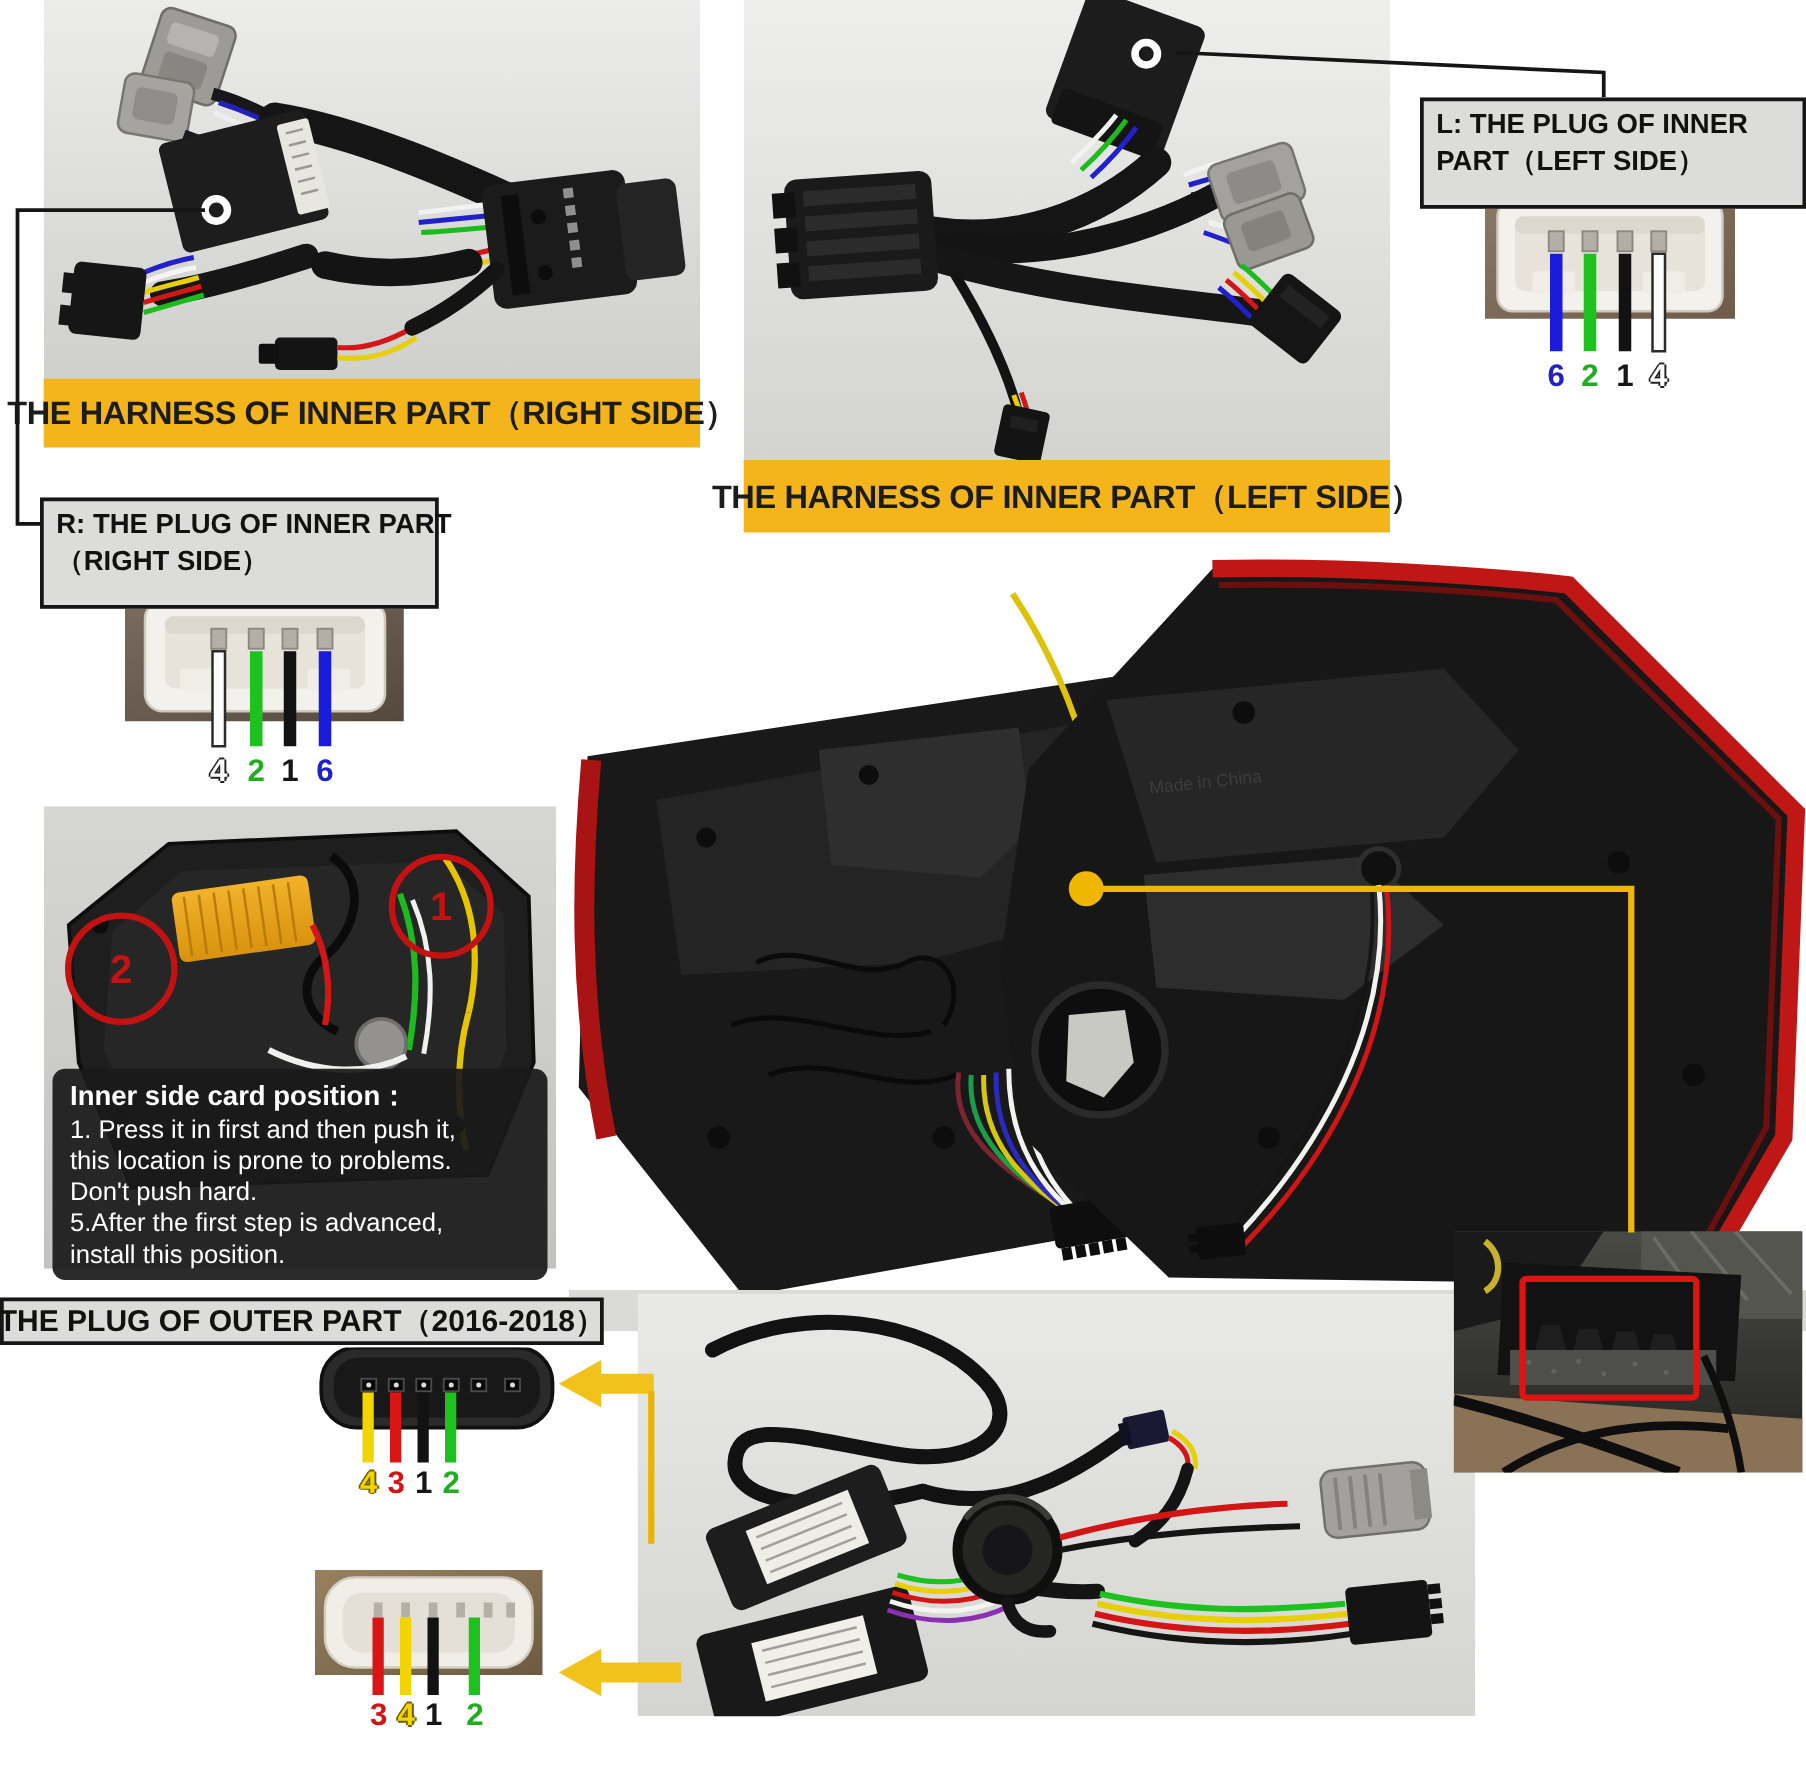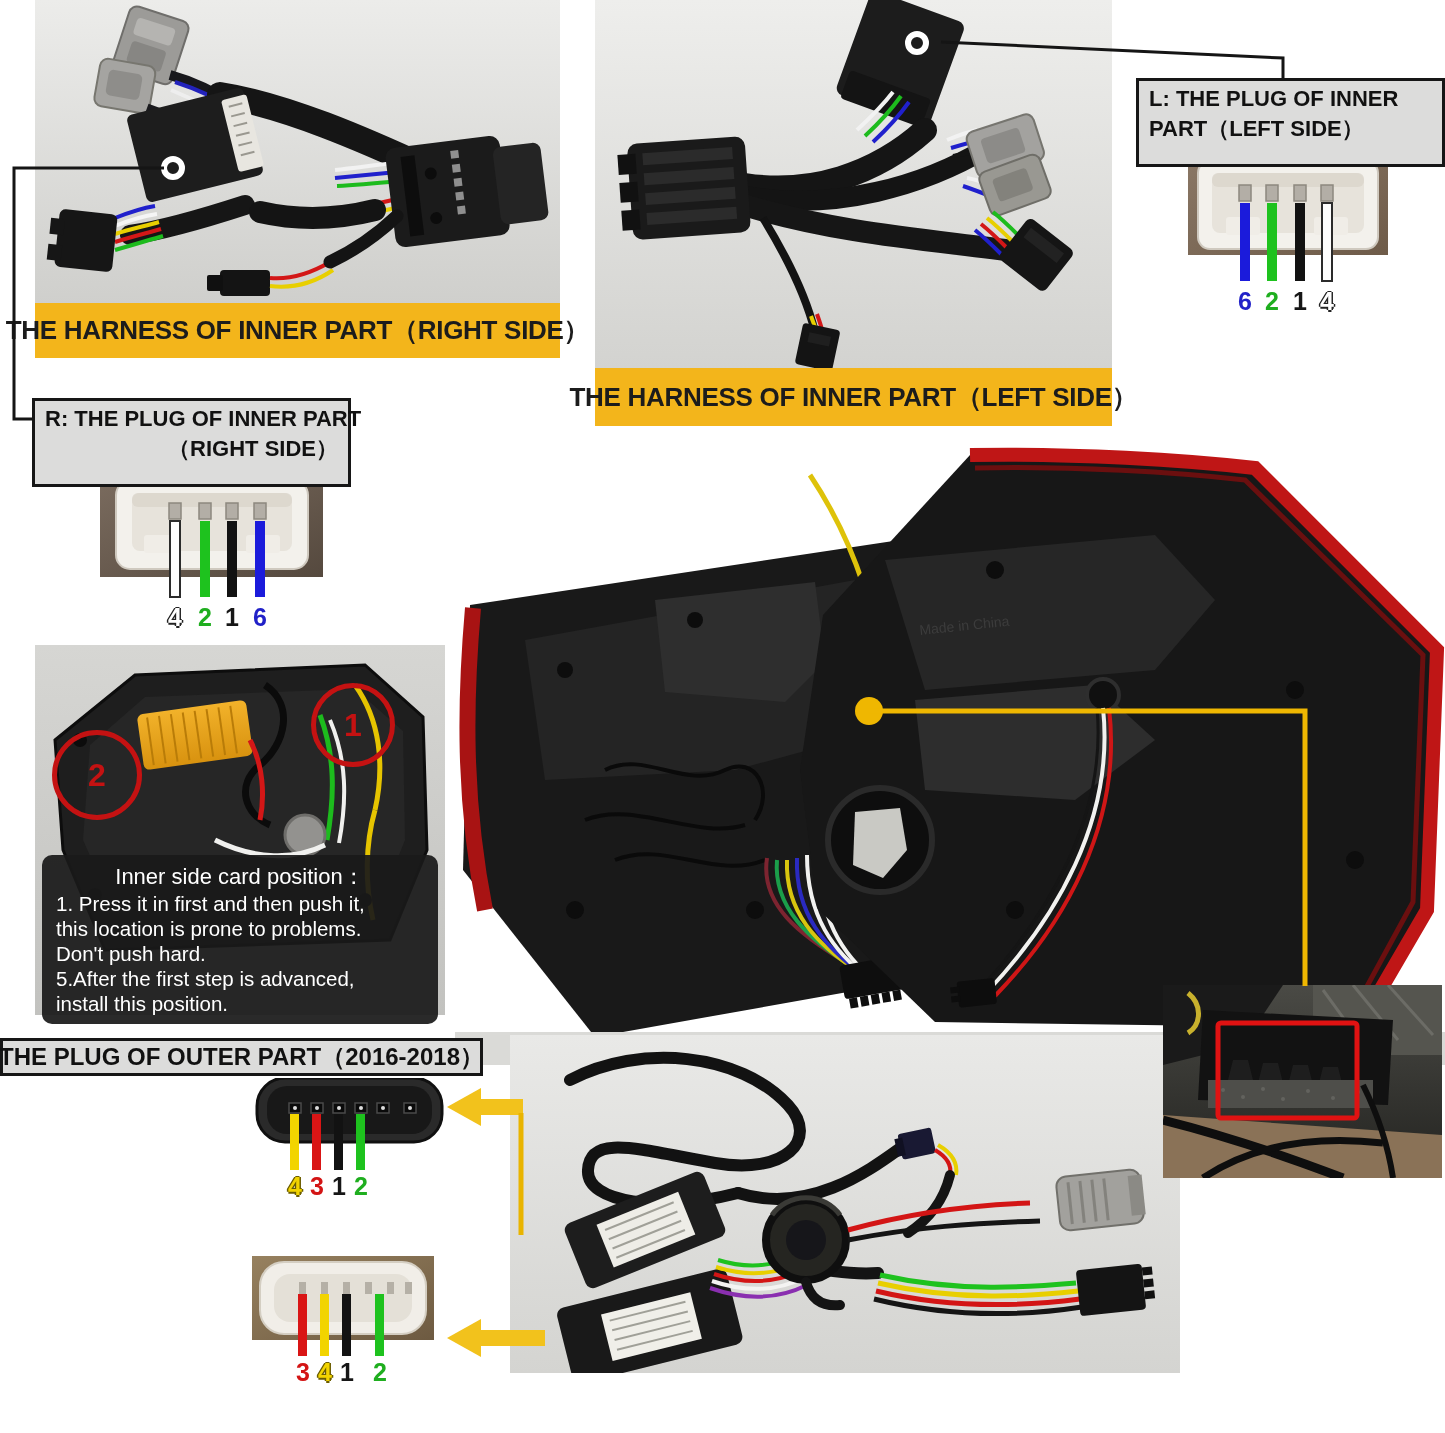--- a/index.html
+++ b/index.html
@@ -16,21 +16,21 @@
   .plug-block{position:absolute;z-index:4;}
   .pin-num{position:absolute;width:26px;text-align:center;font-weight:bold;font-size:25px;line-height:28px;}
   .n-blue{color:#2121c8;}
   .n-green{color:#1fae1f;}
   .n-black{color:#161616;}
   .n-red{color:#d31414;}
   .n-white{color:#ffffff;text-shadow:-1.5px 0 #222,1.5px 0 #222,0 -1.5px #222,0 1.5px #222;}
   .n-yellow{color:#f2d400;text-shadow:-1.5px 0 #6b5d00,1.5px 0 #6b5d00,0 -1.5px #6b5d00,0 1.5px #6b5d00;}
   #note-card{position:absolute;left:42px;top:855px;width:368px;z-index:6;background:rgba(26,26,26,0.93);
              border-radius:10px;color:#fff;padding:8px 14px 8px 14px;font-size:20.5px;line-height:25px;}
-  #note-card .note-title{font-weight:normal;font-size:22px;line-height:28px;text-align:center;}
+  #note-card .note-title{font-weight:bold;font-size:22px;line-height:28px;}
   .marker{position:absolute;z-index:6;border:5px solid #c41212;border-radius:50%;color:#c41212;
           font-weight:bold;display:flex;align-items:center;justify-content:center;font-size:32px;
           background:transparent;}
 </style>
 </head>
 <body>
 
 <div id="canvas">
 
   <div class="photo" style="left:35px;top:0;">
@@ -220,21 +220,21 @@
       <rect x="79" y="48" width="10" height="78" fill="#1ec21e"></rect>
       <rect x="107" y="48" width="10" height="78" fill="#121212"></rect>
       <rect x="134" y="48" width="10" height="78" fill="#fdfdfd" stroke="#2b2b2b" stroke-width="2"></rect>
     </svg>
     <span class="pin-num n-blue" style="left:44px;top:132px;">6</span>
     <span class="pin-num n-green" style="left:71px;top:132px;">2</span>
     <span class="pin-num n-black" style="left:99px;top:132px;">1</span>
     <span class="pin-num n-white" style="left:126px;top:132px;">4</span>
   </div>
 
-  <div class="labelbox" style="left:32px;top:398px;width:293px;text-align:right;">
+  <div class="labelbox" style="left:32px;top:398px;width:293px;">
     <div>R: THE PLUG OF INNER PART</div>
     <div>（RIGHT SIDE）</div>
   </div>
 
   <div class="plug-block" style="left:100px;top:473px;width:225px;height:160px;">
     <svg width="225" height="130" viewBox="0 0 225 130">
       <defs>
         <linearGradient id="brR" x1="0" y1="0" x2="1" y2="1">
           <stop offset="0" stop-color="#7b6c5f"></stop>
             <stop offset="1" stop-color="#55493e"></stop>

